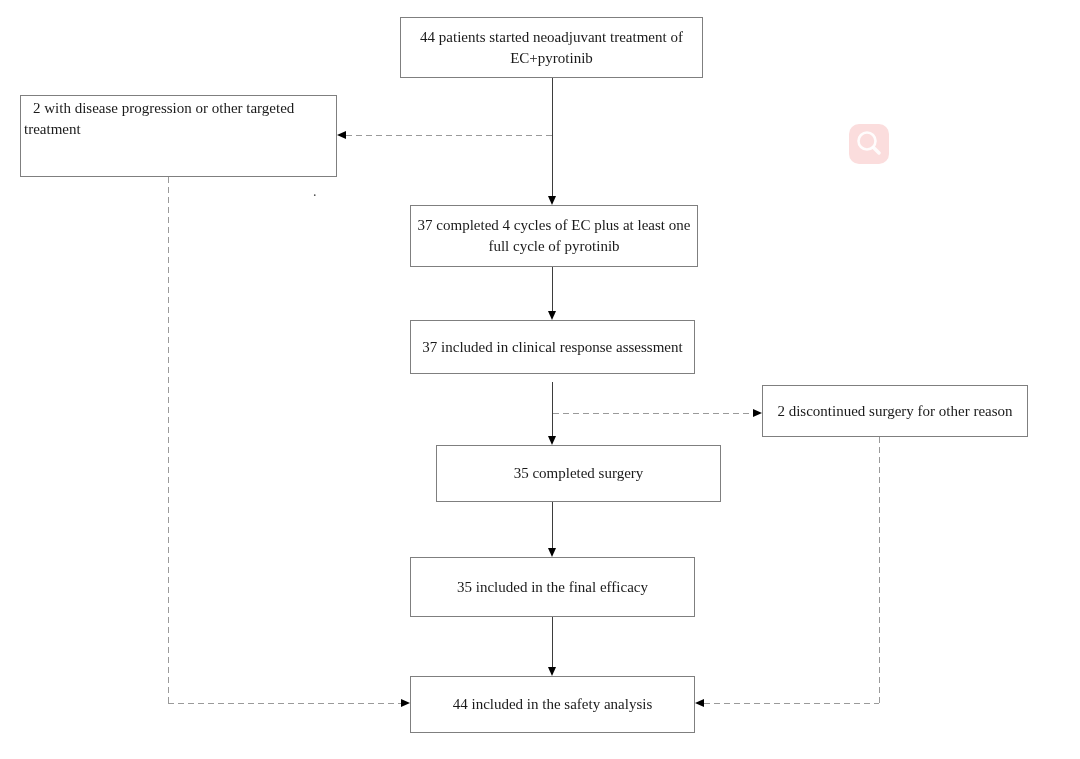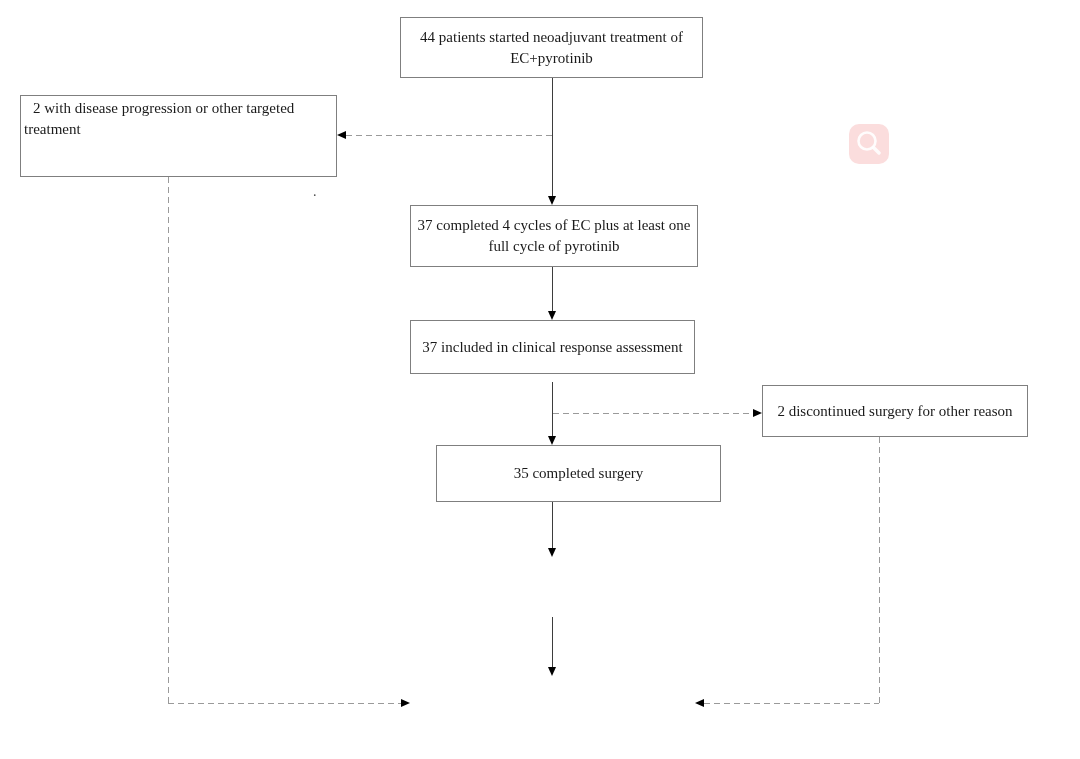--- a/index.html
+++ b/index.html
@@ -96,21 +96,27 @@
   </div>
 
   <div class="node" style="left:762px; top:385px; width:266px; height:52px;">
     <span>2 discontinued surgery for other reason</span>
   </div>
 
   <div class="node" style="left:410px; top:445px; width:285px; height:57px;margin-left:26px;">
     <span>35 completed surgery</span>
   </div>
 
+  <div class="node" style="left:410px; top:557px; width:285px; height:60px;">
+    <span>35 included in the final efficacy</span>
+  </div>
 
+  <div class="node" style="left:410px; top:676px; width:285px; height:57px;">
+    <span>44 included in the safety analysis</span>
+  </div>
 
   <div class="vline" style="left:552px; top:78px; height:119px;"></div>
   <div class="arrow-down" style="left:548px; top:196px;"></div>
 
   <div class="vline" style="left:552px; top:267px; height:44px;"></div>
   <div class="arrow-down" style="left:548px; top:311px;"></div>
 
   <div class="vline" style="left:552px; top:382px; height:54px;"></div>
   <div class="arrow-down" style="left:548px; top:436px;"></div>
 

